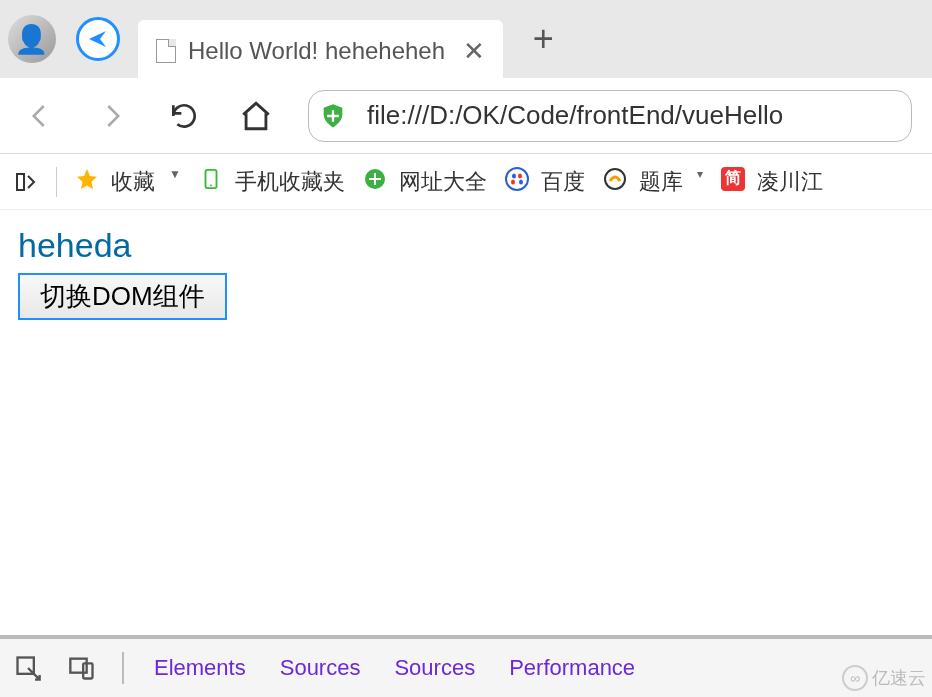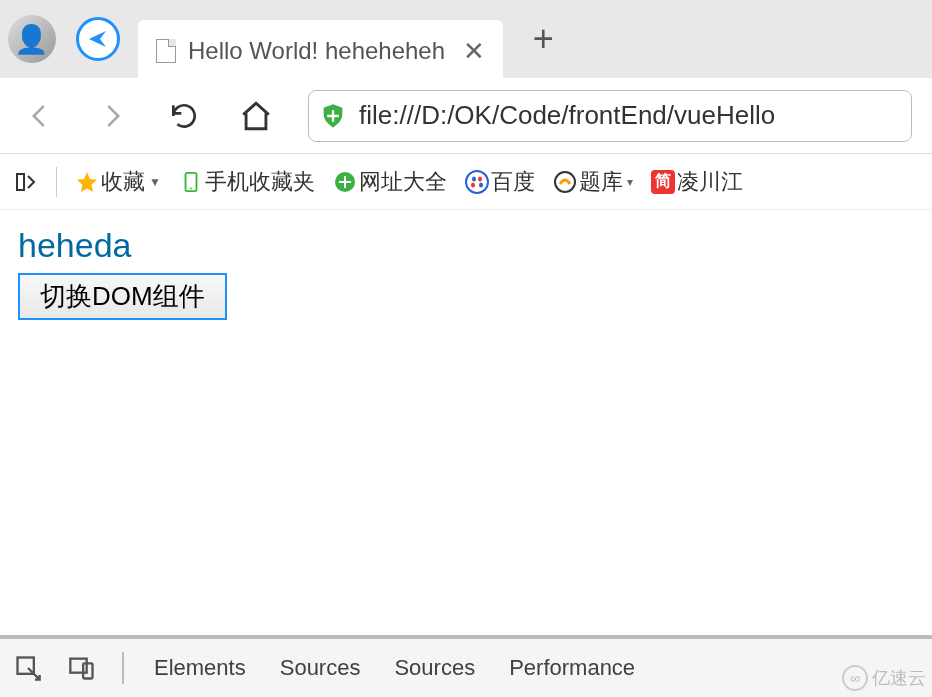--- a/index.html
+++ b/index.html
@@ -16,42 +16,42 @@
     .tab-title{font-size:24px;color:#555;white-space:nowrap;overflow:hidden;}
     .tab-close{font-size:26px;color:#666;margin-left:6px;cursor:pointer;}
     .add-tab{font-size:36px;color:#555;margin-left:30px;cursor:pointer;}
 
     
     .nav-row{height:76px;background:#fff;border-bottom:1px solid #ddd;display:flex;align-items:center;padding:0 20px;gap:32px;}
     .nav-btn{width:40px;height:40px;display:flex;align-items:center;justify-content:center;color:#888;}
     .nav-btn svg{width:30px;height:30px;}
     .reload-btn svg{width:32px;height:32px;}
     .home-btn svg{width:34px;height:34px;}
-    .url-bar{flex:1;height:52px;border:1px solid #bbb;border-radius:8px;display:flex;align-items:center;padding:0 10px;gap:12px;background:#fff;text-align:center;}
+    .url-bar{flex:1;height:52px;border:1px solid #bbb;border-radius:16px;display:flex;align-items:center;padding:0 10px;gap:20px;background:#fff;text-align:center;}
     .shield{width:28px;height:28px;}
     .url-text{font-size:26px;color:#333;white-space:nowrap;overflow:hidden;}
 
     
     .bookmark-row{height:56px;background:#fff;display:flex;align-items:center;padding:0 14px;gap:18px;border-bottom:1px solid #eee;}
-    .bm-item{display:flex;align-items:center;gap:2px;font-size:22px;color:#333;white-space:nowrap;}
+    .bm-item{display:flex;gap:12px;font-size:22px;color:#333;white-space:nowrap;}
     .bm-item .ic{width:24px;height:24px;display:flex;align-items:center;justify-content:center;}
     .drop-tri{font-size:12px;color:#666;margin-left:2px;}
     .sep{width:1px;height:30px;background:#ccc;}
 
     
     .content{padding:16px 18px;}
     .h-text{font-size:34px;color:#0369a1;margin-bottom:8px;}
     .toggle-btn{font-size:26px;padding:4px 20px;border:2px solid #1e90ff;background:linear-gradient(#f8f8f8,#e8e8e8);cursor:pointer;font-family:inherit;}
 
     
     .devtools{position:absolute;bottom:0;left:0;right:0;height:62px;border-top:4px solid #bbb;background:#f5f5f5;display:flex;align-items:center;padding:0 14px;gap:26px;}
     .dt-btn{display:flex;align-items:center;}
     .dt-btn svg{width:28px;height:28px;}
     .dt-sep{width:2px;height:32px;background:#bbb;}
-    .dt-tab{font-size:22px;color:#404040;padding:14px 4px;cursor:pointer;}
+    .dt-tab{font-size:22px;color:#6d28d9;padding:14px 4px;cursor:pointer;}
     .dt-tab.active{color:#000;border-bottom:3px solid #1e90ff;}
 
     
     .watermark{position:absolute;right:6px;bottom:6px;display:flex;align-items:center;gap:4px;color:#bbb;font-size:18px;}
     .watermark .wm-ic{width:26px;height:26px;border:2px solid #ccc;border-radius:50%;display:flex;align-items:center;justify-content:center;font-size:14px;}
   </style>
 </head>
 <body>
 
 <div class="tab-row">

